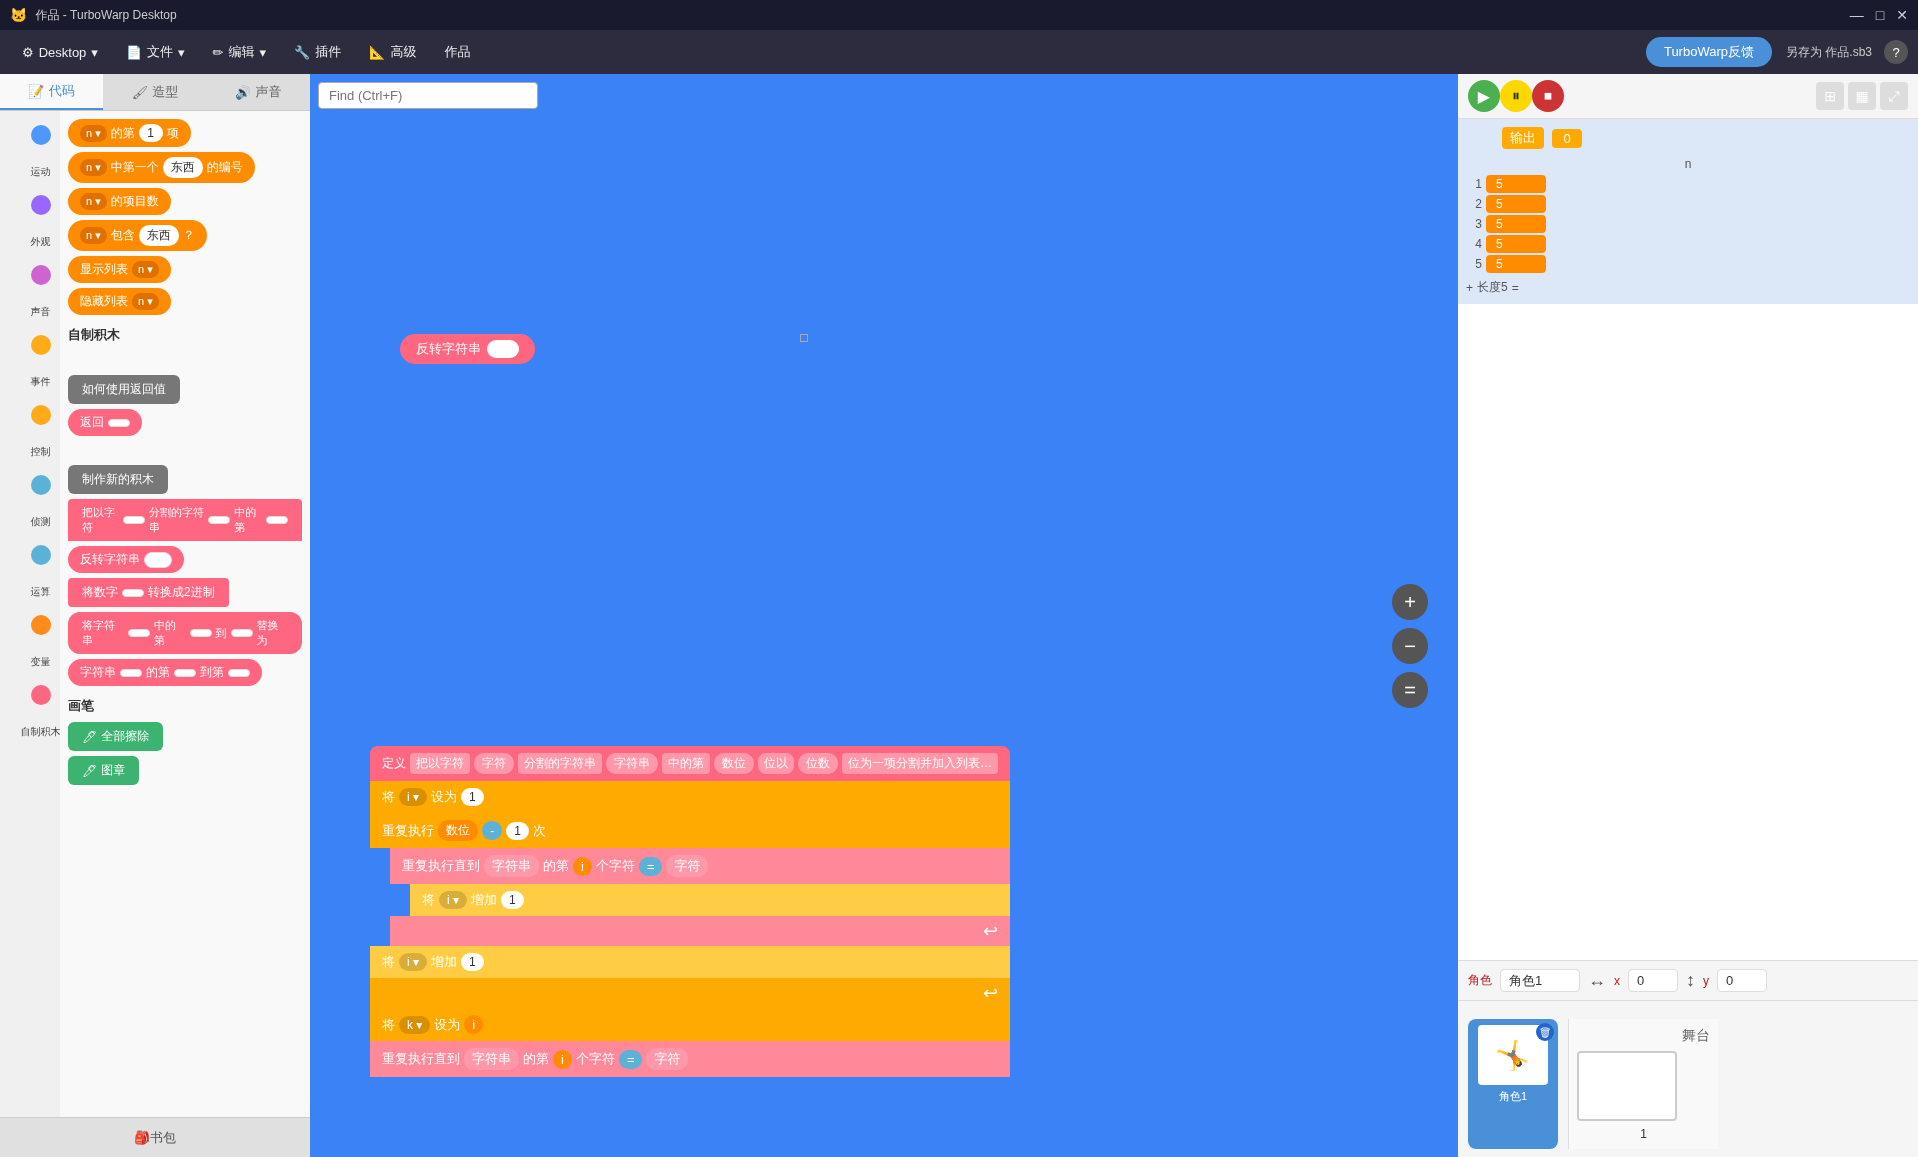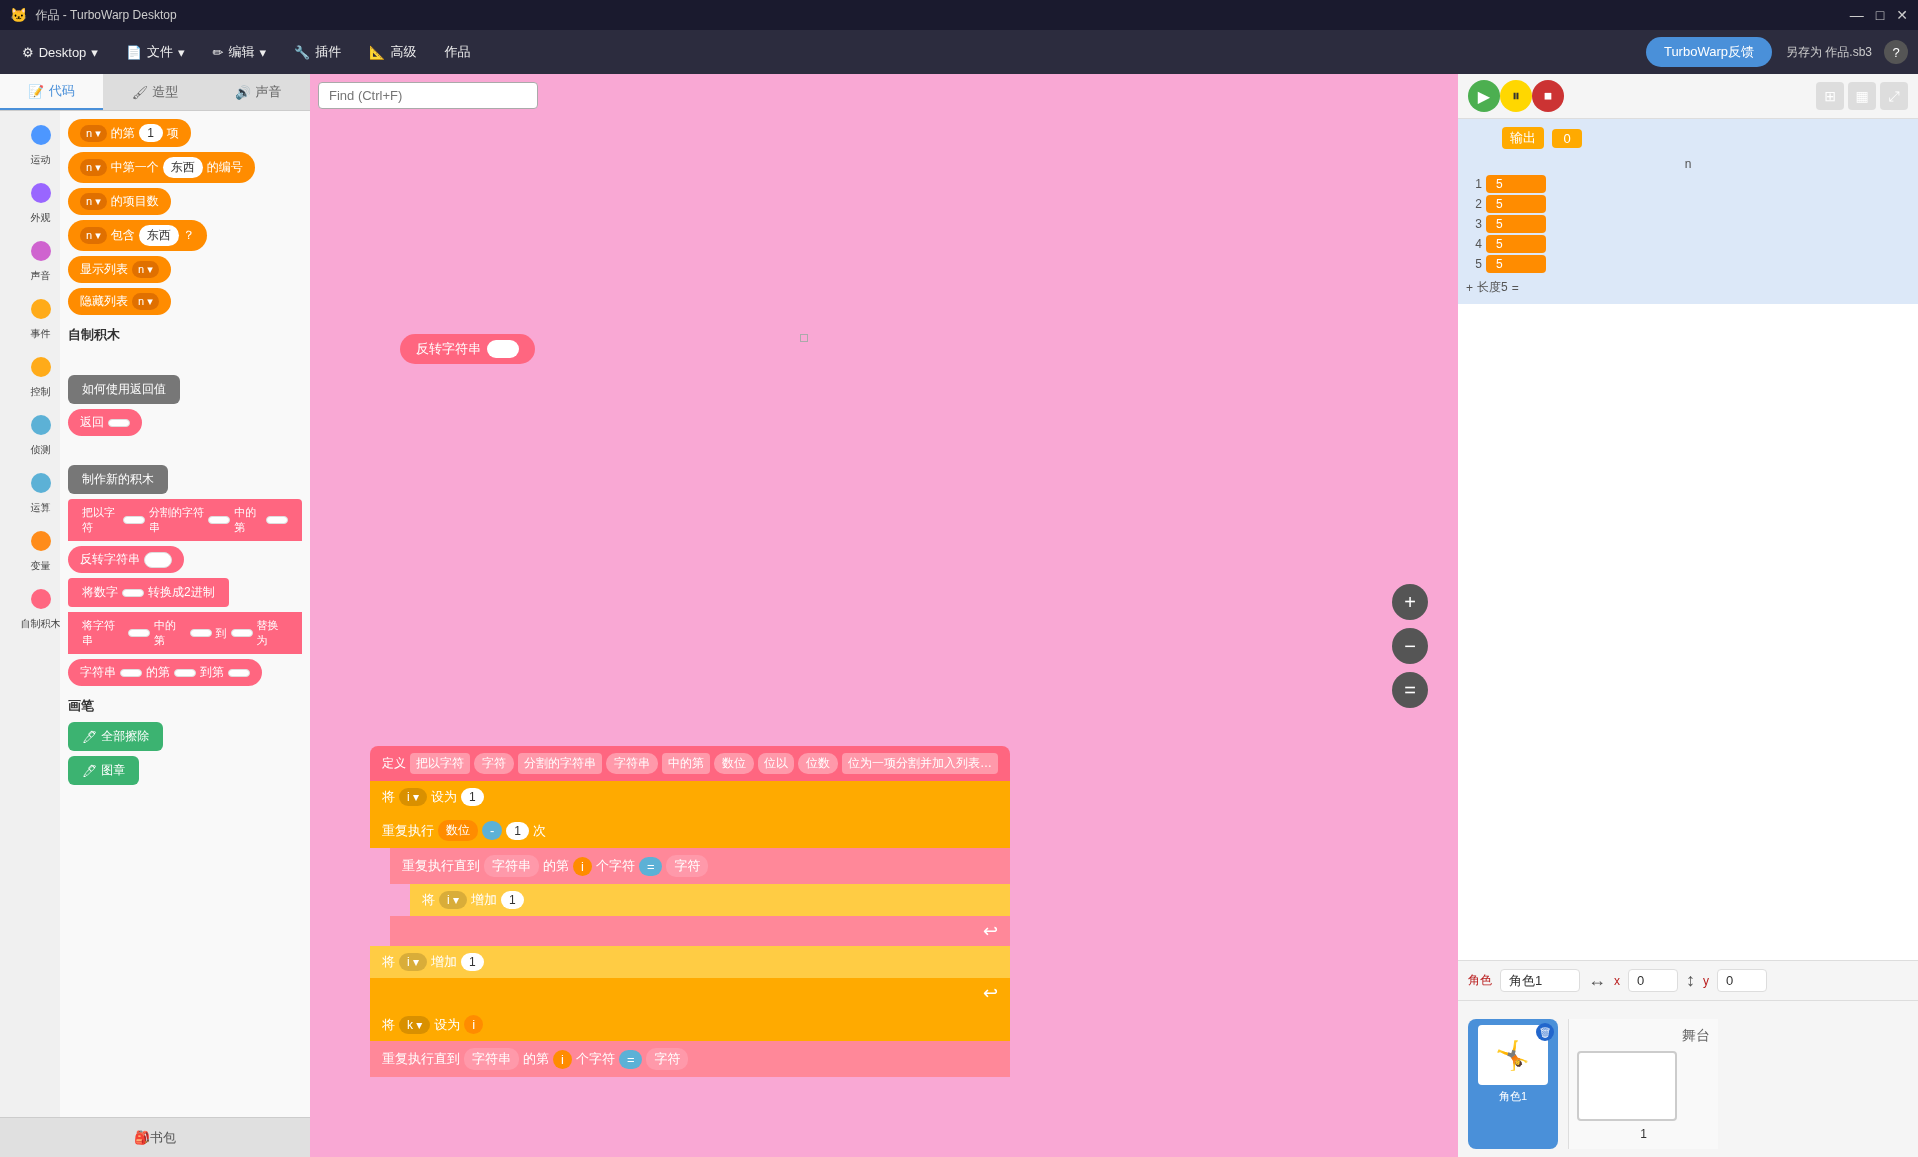--- a/index.html
+++ b/index.html
@@ -123,21 +123,21 @@
     .category-item {
       width: 48px;
       display: flex;
       flex-direction: column;
       align-items: center;
       padding: 6px 2px;
       border-radius: 6px;
       cursor: pointer;
       font-size: 10px;
       color: #444;
-      gap: 8px;
+      gap: 20px;
       margin-left: 21px;
     }
     .cat-dot {
       width: 20px;
       height: 20px;
       border-radius: 50%;
     }
 
     
     .block-row {
@@ -228,21 +228,21 @@
       font-size: 12px;
       cursor: pointer;
       display: inline-flex;
       align-items: center;
       gap: 4px;
     }
 
     
     #canvas-area {
       flex: 1;
-      background: #f9a8d4;
+      background: #3b82f6;
       position: relative;
       overflow: hidden;
       padding-left: 36px;
     }
     #find-input-container {
       position: absolute;
       top: 8px;
       left: 8px;
       z-index: 10;
     }
@@ -734,21 +734,21 @@
             <span>反转字符串</span>
             <span class="block-white-oval" style="width:28px;display:inline-block;height:16px;"></span>
           </span>
         </div>
         <div class="block-row">
           <span class="block-pink" style="border-radius:4px;">
             将数字 <span class="block-white-oval" style="width:20px;display:inline-block;"></span> 转换成2进制
           </span>
         </div>
         <div class="block-row">
-          <span class="block-pink" style="border-radius:0; font-size:11px;">
+          <span class="block-pink" style="border-radius:12px; font-size:11px;">
             将字符串 <span class="block-white-oval" style="width:20px;display:inline-block;"></span> 中的第 <span class="block-white-oval" style="width:20px;display:inline-block;"></span> 到 <span class="block-white-oval" style="width:20px;display:inline-block;"></span> 替换为
           </span>
         </div>
         <div class="block-row">
           <span class="block-oval-pink">
             字符串 <span class="block-white-oval" style="width:20px;display:inline-block;"></span> 的第 <span class="block-white-oval" style="width:20px;display:inline-block;"></span> 到第 <span class="block-white-oval" style="width:20px;display:inline-block;"></span>
           </span>
         </div>
 
         <div class="section-label">画笔</div>

